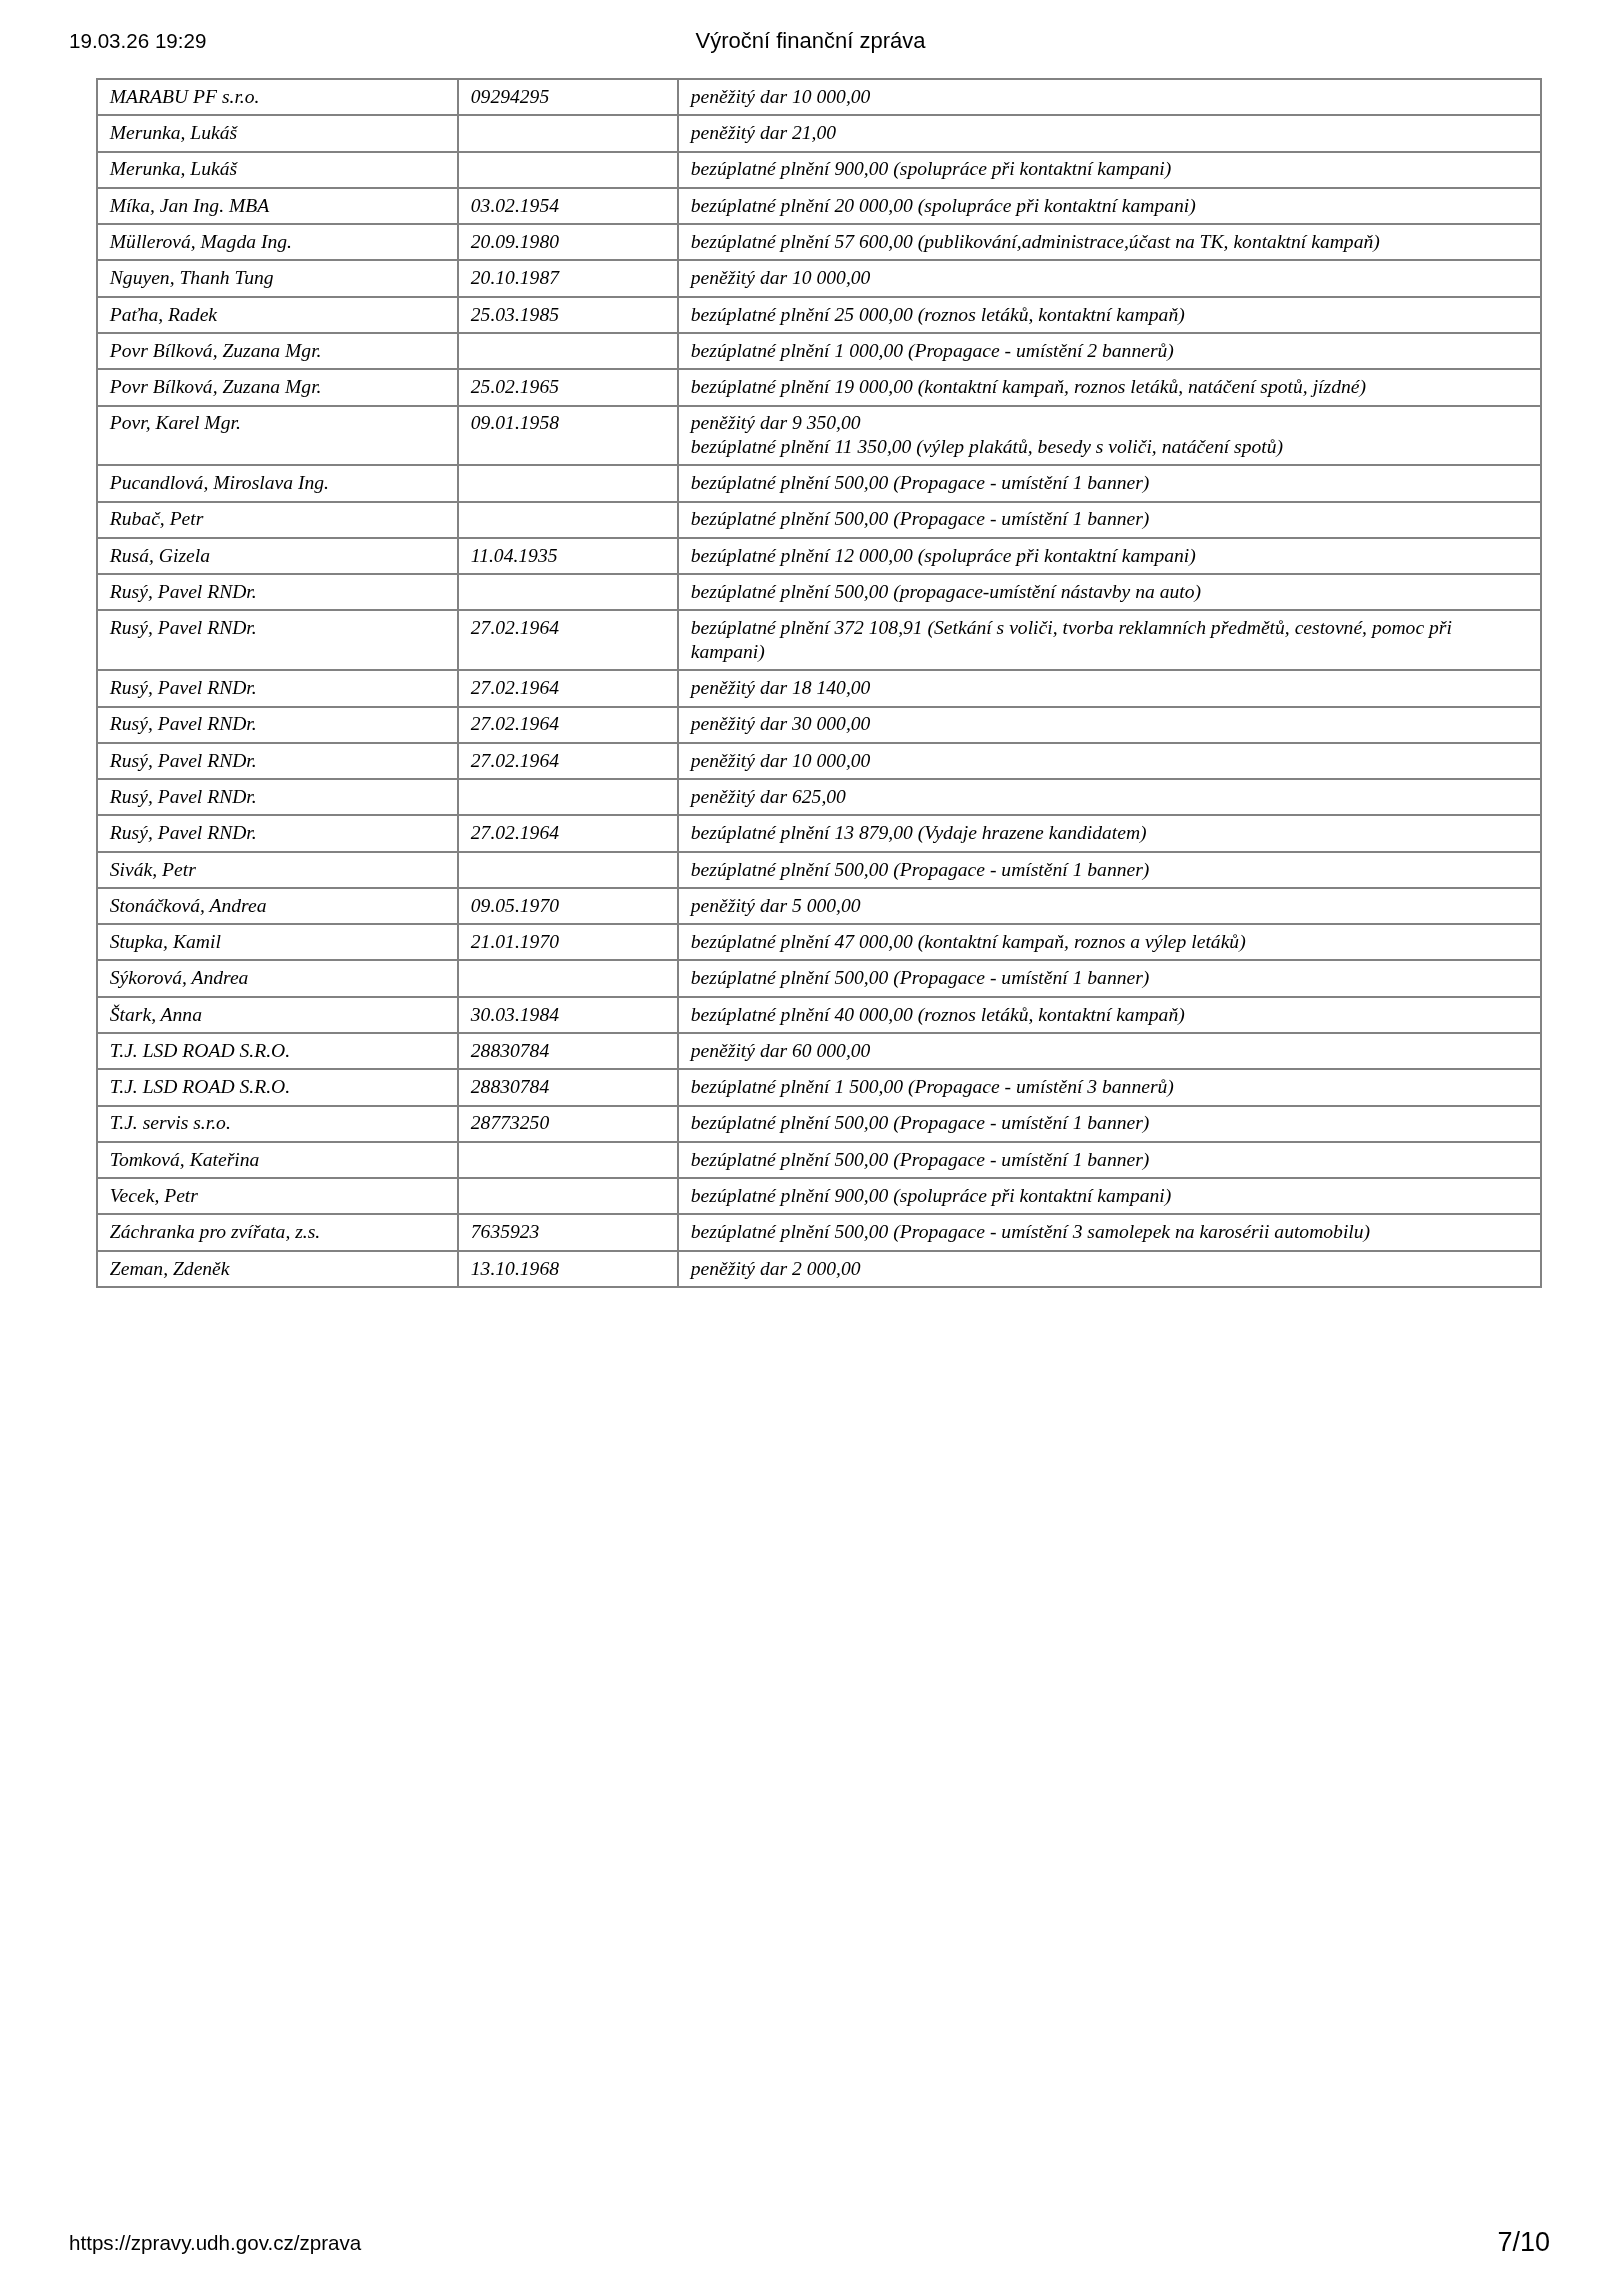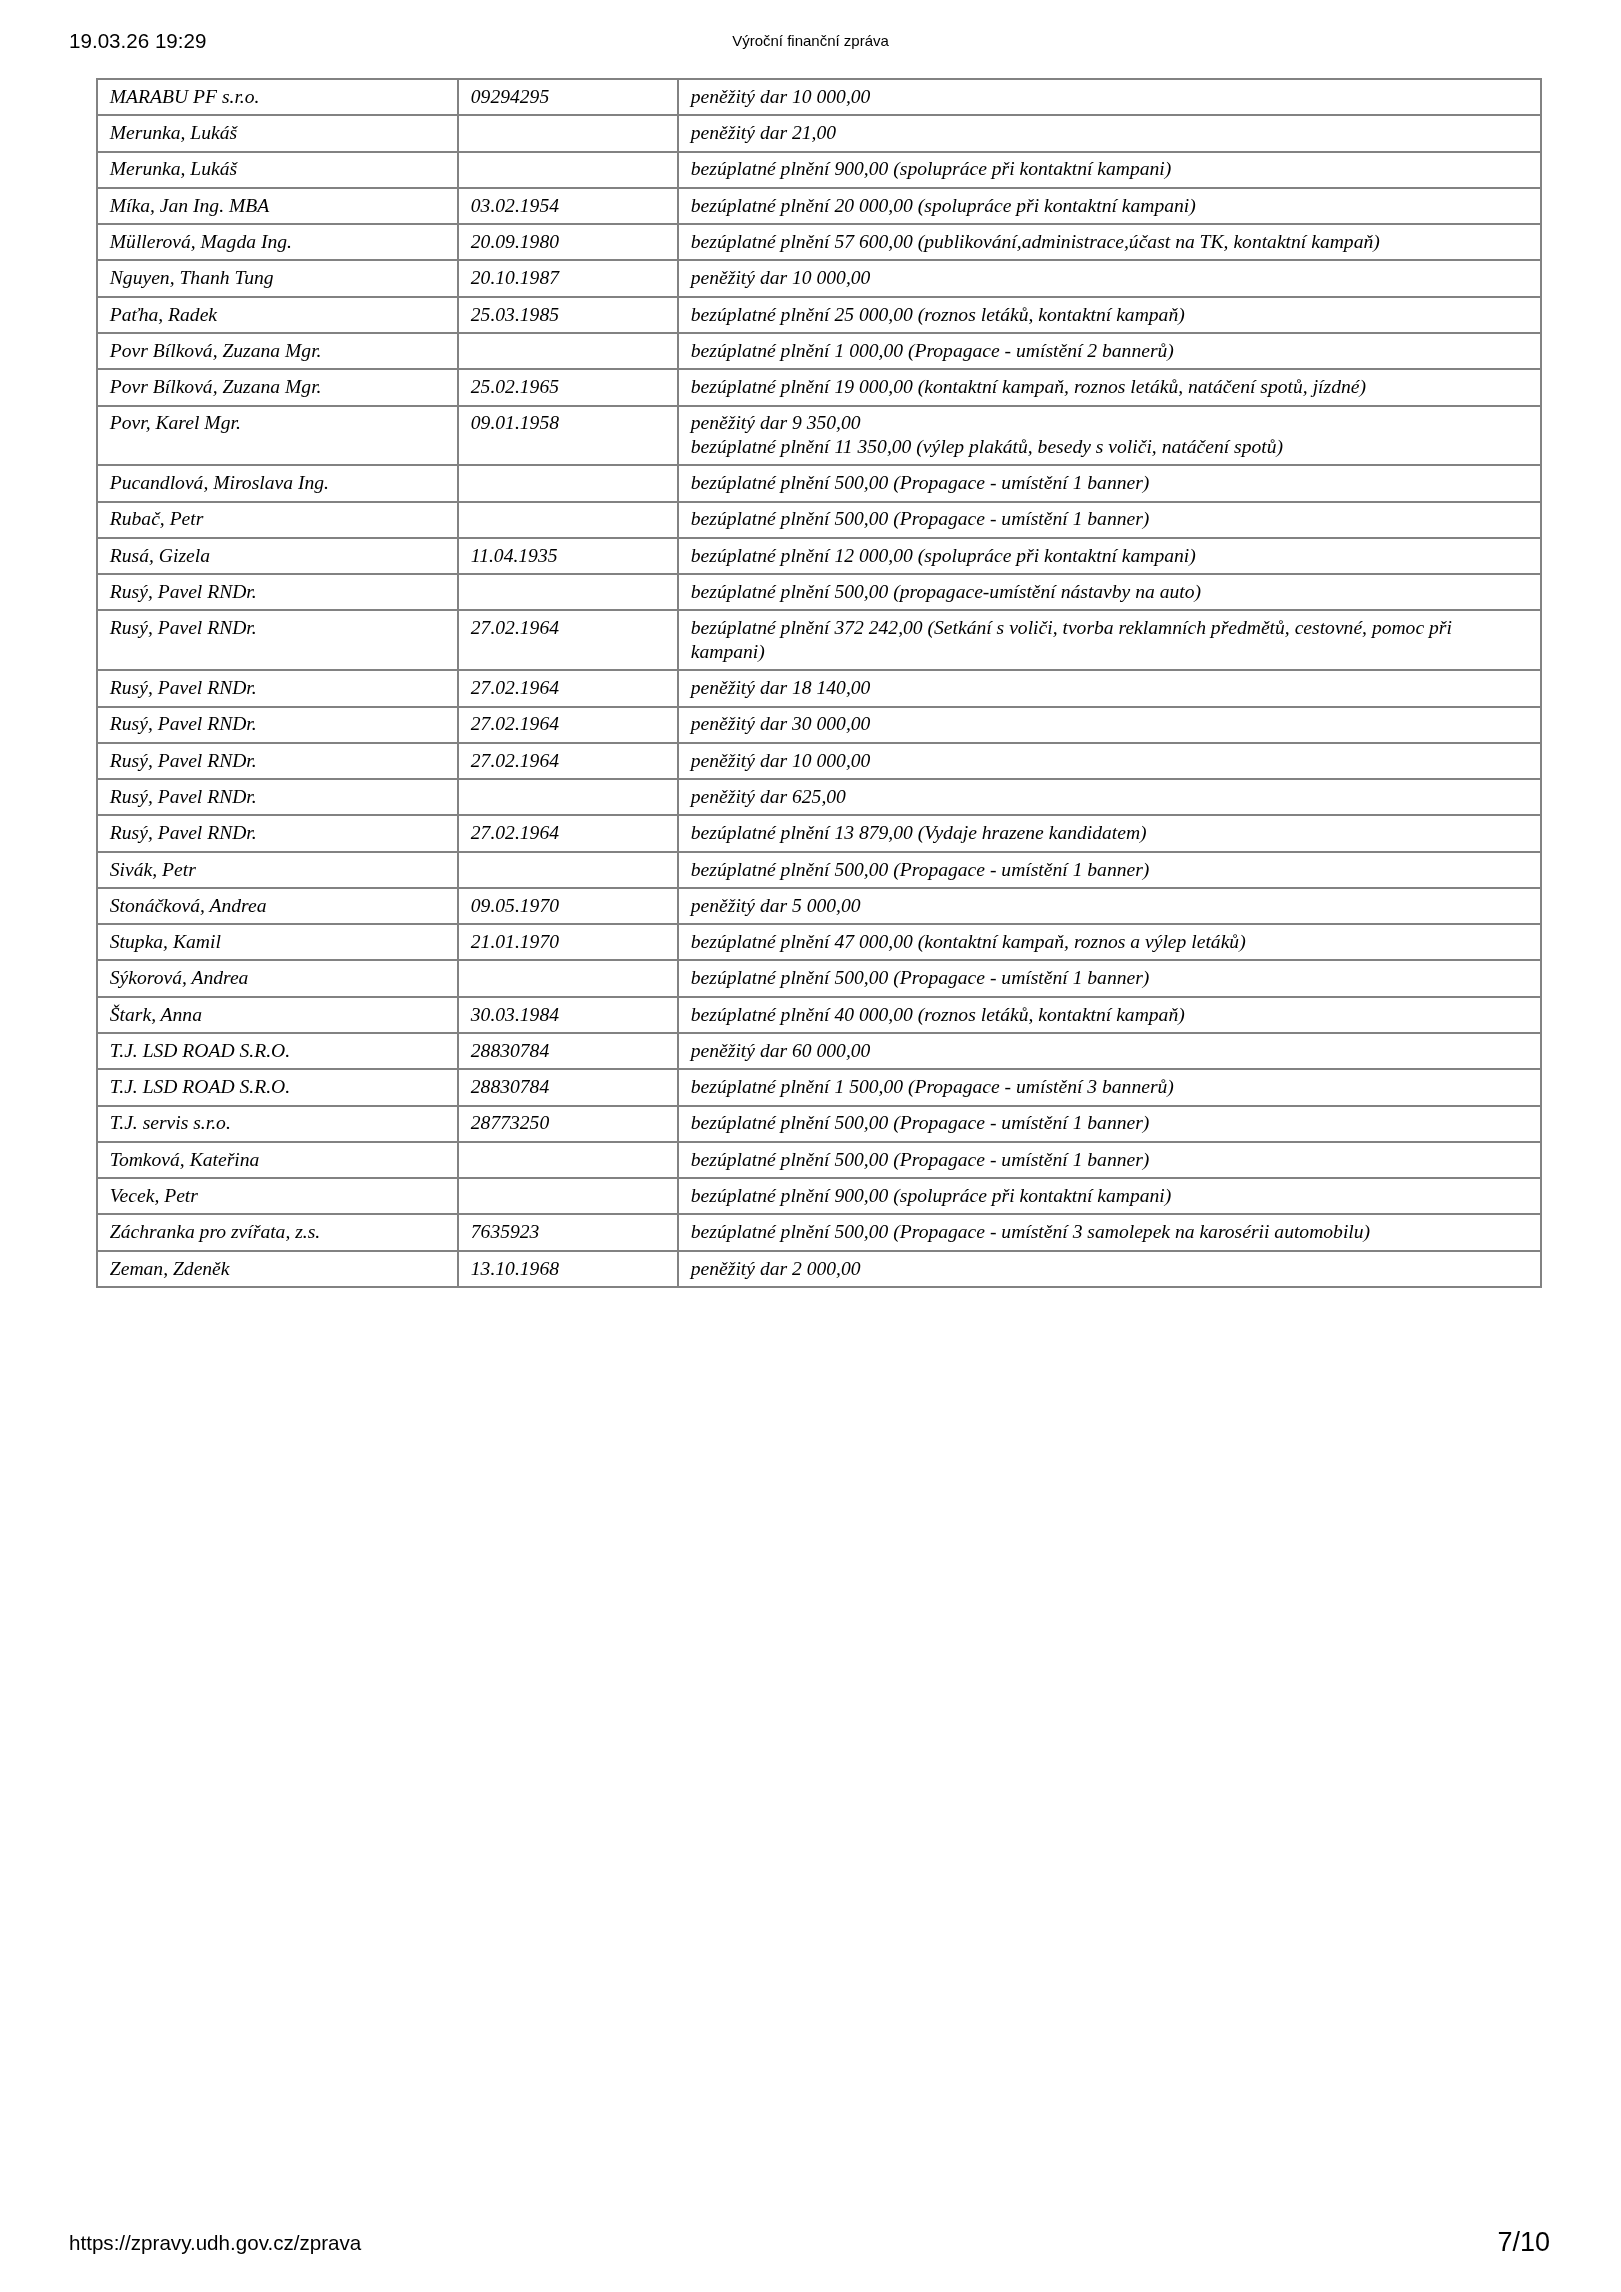--- a/index.html
+++ b/index.html
@@ -23,21 +23,21 @@
     font-size: 20.6px;
     line-height: 23.5px;
     white-space: nowrap;
   }
   .header-title {
     position: absolute;
     left: 0;
     right: 0;
     top: 29px;
     text-align: center;
-    font-size: 15px;
+    font-size: 22px;
     line-height: 23.5px;
   }
   table.donations {
     position: absolute;
     left: 96px;
     top: 78px;
     width: 1443px;
     border-collapse: collapse;
     table-layout: fixed;
     font-family: "Liberation Serif", serif;
@@ -151,21 +151,21 @@
           <td>bezúplatné plnění 12 000,00 (spolupráce při kontaktní kampani)</td>
         </tr>
         <tr>
           <td>Rusý, Pavel RNDr.</td>
           <td></td>
           <td>bezúplatné plnění 500,00 (propagace-umístění nástavby na auto)</td>
         </tr>
         <tr>
           <td>Rusý, Pavel RNDr.</td>
           <td>27.02.1964</td>
-          <td>bezúplatné plnění 372 242,00 (Setkání s voliči, tvorba reklamních předmětů, cestovné, pomoc při kampani)</td>
+          <td>bezúplatné plnění 372 108,91 (Setkání s voliči, tvorba reklamních předmětů, cestovné, pomoc při kampani)</td>
         </tr>
         <tr>
           <td>Rusý, Pavel RNDr.</td>
           <td>27.02.1964</td>
           <td>peněžitý dar 18 140,00</td>
         </tr>
         <tr>
           <td>Rusý, Pavel RNDr.</td>
           <td>27.02.1964</td>
           <td>peněžitý dar 30 000,00</td>

